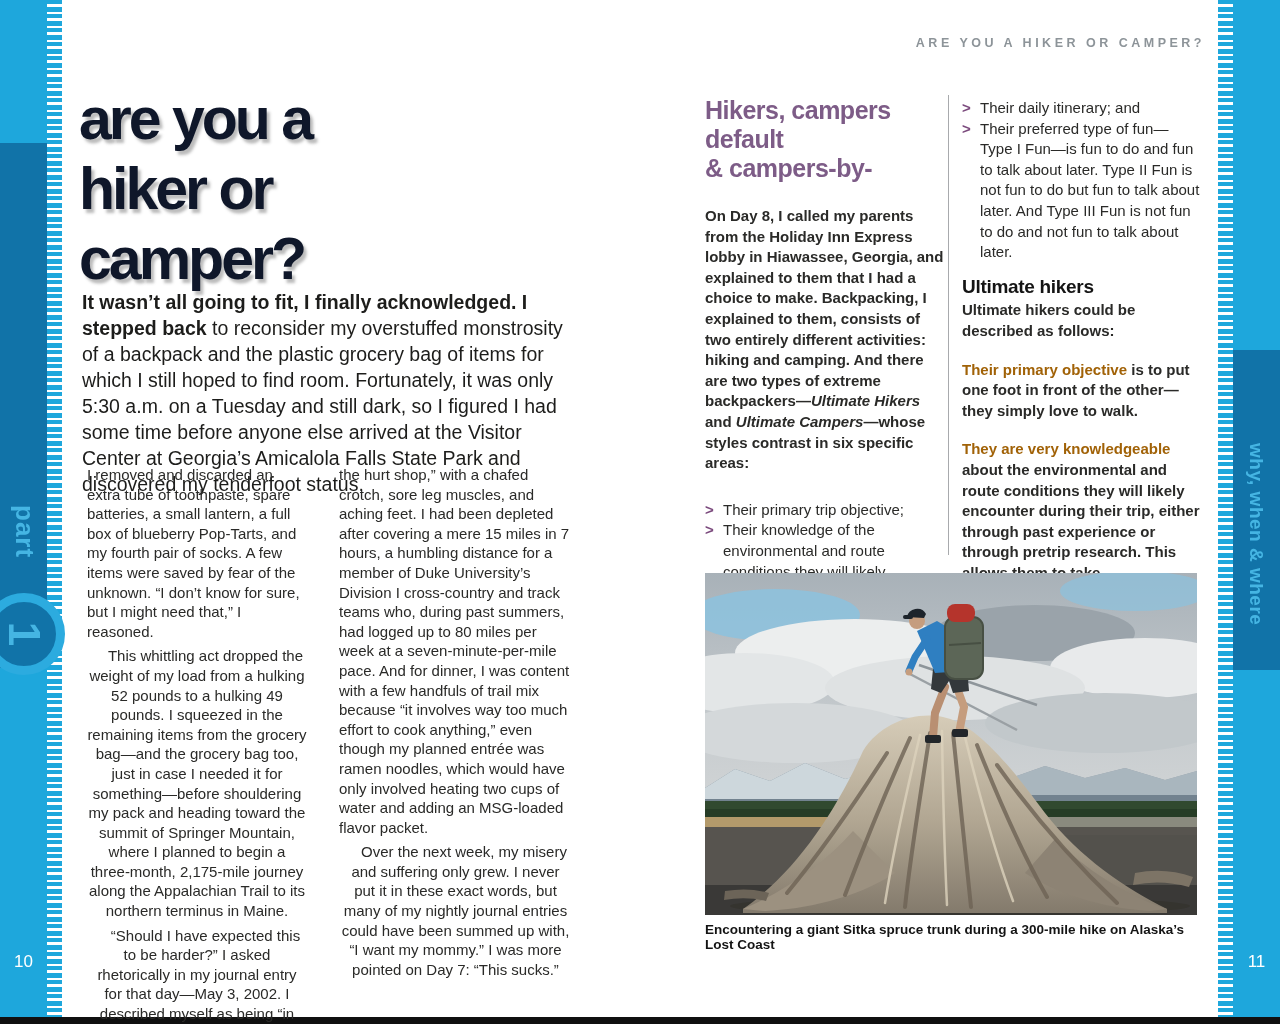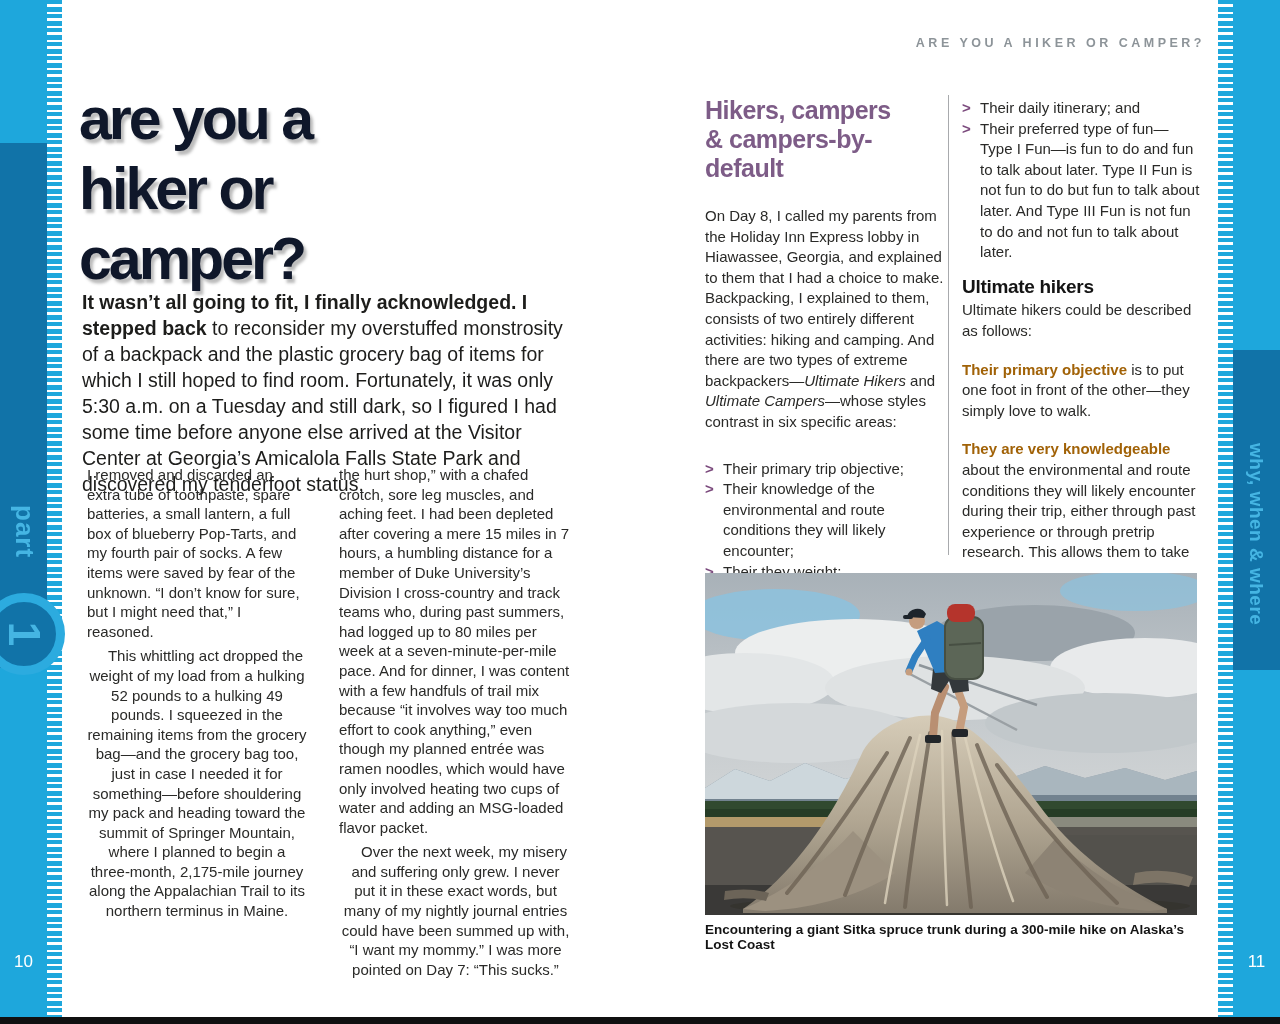--- a/index.html
+++ b/index.html
@@ -43,21 +43,21 @@
   #lcol2{left:334px;width:243px;}
   .bodycol p{margin:5px;}
   .bodycol p.ind{text-indent:17px;text-align:center;}
 
   
   #rp-heading{position:absolute;left:705px;top:96px;width:260px;color:#7d5c87;
     font-weight:bold;font-size:25px;line-height:29px;letter-spacing:-0.5px;}
   .rcol{position:absolute;width:240px;font-size:15px;line-height:20.6px;color:#2a2a28;}
   #rcol1{left:705px;top:206px;}
   #rcol2{left:962px;top:98px;width:238px;}
-  .rcol p{margin:0;}
+  .rcol p{margin:0;font-weight:bold;}
   #col-divider{position:absolute;left:948px;top:95px;width:1px;height:460px;background:#a8aaad;}
   ul.bullets{list-style:none;margin:0;padding:0;}
   ul.bullets li{position:relative;padding-left:18px;margin:0;}
   ul.bullets li .arrow{position:absolute;left:0;top:0;color:#7b4a7d;font-weight:bold;}
   #rcol1 ul.bullets{margin-top:26px;}
   .subhead{font-size:19px;font-weight:bold;color:#141414;margin:14px 0 3px 0;letter-spacing:-0.3px;}
   .boldlead{margin-top:18px !important;}
   .boldlead b{color:#a16207;}
 
   
@@ -92,30 +92,31 @@
     <div>are you a</div>
     <div>hiker or</div>
     <div>camper?</div>
   </div>
 
   <div id="intro"><span class="lead">It wasn’t all going to fit, I finally acknowledged. I stepped back</span><span> to reconsider my overstuffed monstrosity of a backpack and the plastic grocery bag of items for which I still hoped to find room. Fortunately, it was only 5:30 a.m. on a Tuesday and still dark, so I figured I had some time before anyone else arrived at the Visitor Center at Georgia’s Amicalola Falls State Park and discovered my tenderfoot status.</span></div>
 
   <div id="lcol1" class="bodycol">
     <p>I removed and discarded an extra tube of toothpaste, spare batteries, a small lantern, a full box of blueberry Pop-Tarts, and my fourth pair of socks. A few items were saved by fear of the unknown. “I don’t know for sure, but I might need that,” I reasoned.</p>
     <p class="ind">This whittling act dropped the weight of my load from a hulking 52 pounds to a hulking 49 pounds. I squeezed in the remaining items from the grocery bag—and the grocery bag too, just in case I needed it for something—before shouldering my pack and heading toward the summit of Springer Mountain, where I planned to begin a three-month, 2,175-mile journey along the Appalachian Trail to its northern terminus in Maine.</p>
+    <p class="ind">“Should I have expected this to be harder?” I asked rhetorically in my journal entry for that day—May 3, 2002. I described myself as being “in</p>
   </div>
   <div id="lcol2" class="bodycol">
     <p>the hurt shop,” with a chafed crotch, sore leg muscles, and aching feet. I had been depleted after covering a mere 15 miles in 7 hours, a humbling distance for a member of Duke University’s Division I cross-country and track teams who, during past summers, had logged up to 80 miles per week at a seven-minute-per-mile pace. And for dinner, I was content with a few handfuls of trail mix because “it involves way too much effort to cook anything,” even though my planned entrée was ramen noodles, which would have only involved heating two cups of water and adding an MSG-loaded flavor packet.</p>
     <p class="ind">Over the next week, my misery and suffering only grew. I never put it in these exact words, but many of my nightly journal entries could have been summed up with, “I want my mommy.” I was more pointed on Day 7: “This sucks.”</p>
   </div>
 
   <div id="rp-heading">
     <div>Hikers, campers</div>
+    <div>default</div>
     <div>&amp; campers-by-</div>
-    <div>default</div>
   </div>
 
   <div id="rcol1" class="rcol">
     <p><span>On Day 8, I called my parents from the Holiday Inn Express lobby in Hiawassee, Georgia, and explained to them that I had a choice to make. Backpacking, I explained to them, consists of two entirely different activities: hiking and camping. And there are two types of extreme backpackers—</span><i>Ultimate Hikers</i><span> and </span><i>Ultimate Campers</i><span>—whose styles contrast in six specific areas:</span></p>
     <ul class="bullets">
       <li><span class="arrow">&gt;</span><span>Their primary trip objective;</span></li>
       <li><span class="arrow">&gt;</span><span>Their knowledge of the environmental and route conditions they will likely encounter;</span></li>
       <li><span class="arrow">&gt;</span><span>Their they weight;</span></li>
       <li><span class="arrow">&gt;</span><span>Their skill level;</span></li>
     </ul>

